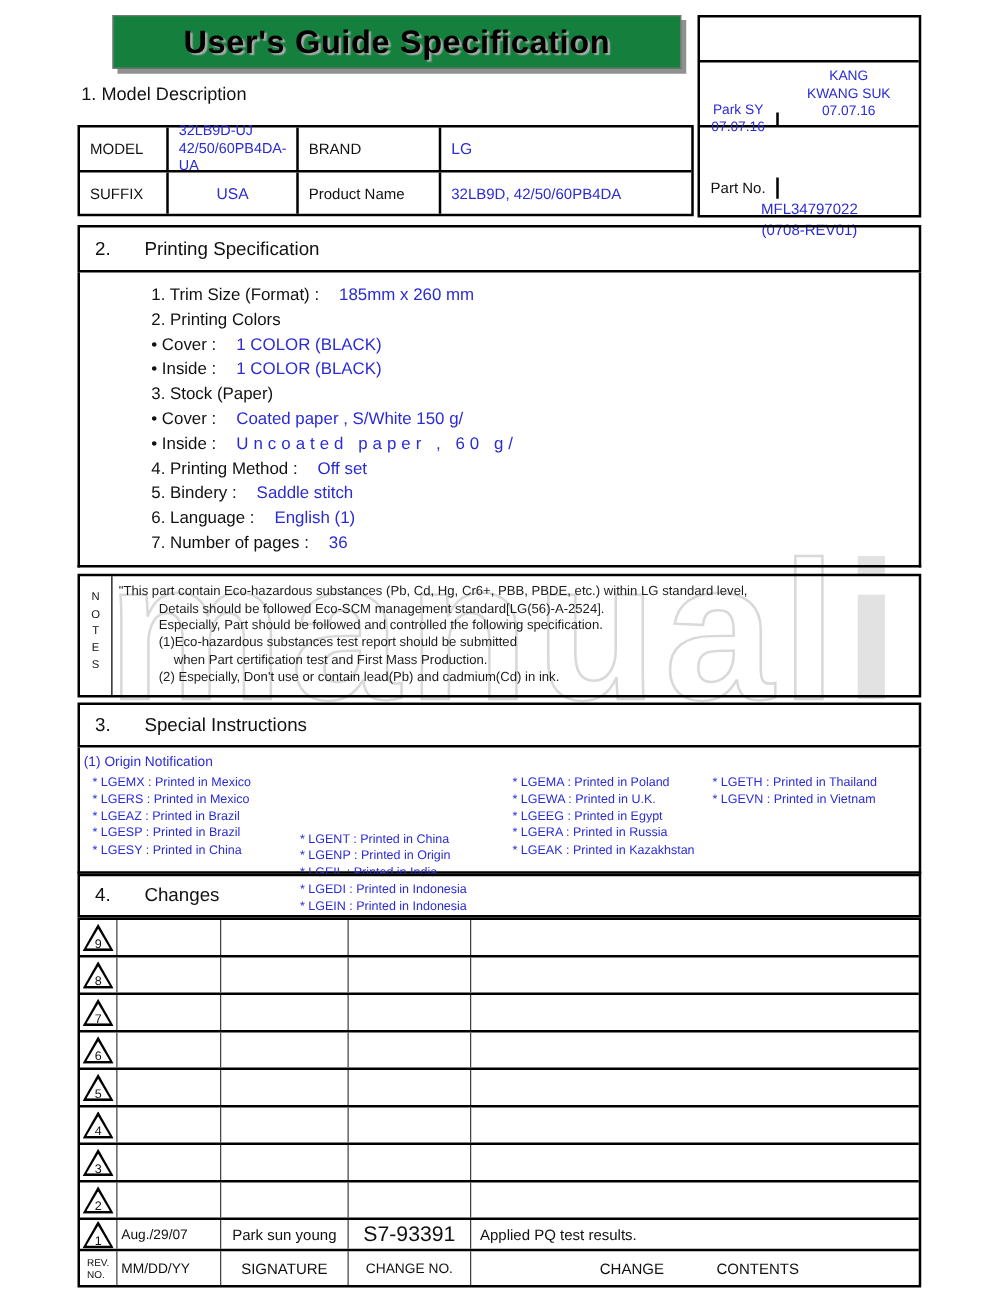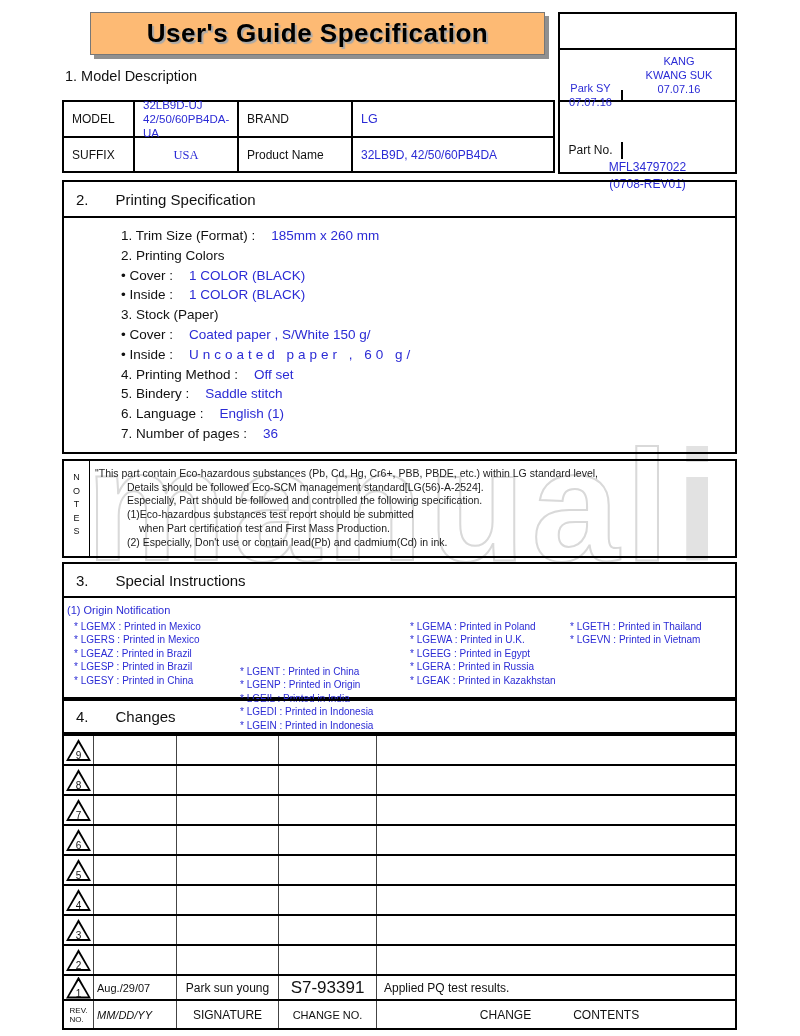--- a/index.html
+++ b/index.html
@@ -9,21 +9,21 @@
 
   
   .watermark { position:absolute; left:86px; top:426px; z-index:0; font-size:158px; font-weight:bold;
                line-height:1; letter-spacing:6px; white-space:nowrap; user-select:none; }
   .wm-outline { color:rgba(255,255,255,0); -webkit-text-stroke:2px #d9d9d9; }
   .wm-solid   { color:#e2e2e2; }
 
   .abs { position:absolute; z-index:1; }
 
   
-  .title-box { left:90px; top:12px; width:455px; height:43px; border:1px solid #777; background:#fdba74;
+  .title-box { left:90px; top:12px; width:455px; height:43px; border:1px solid #777; background:#15803d;
                box-shadow:4px 4px 0 #909090; display:flex; align-items:center; justify-content:center; }
   .title-box .t { font-size:26px; font-weight:bold; color:#000; text-shadow:2px 2px 1px #a9a9a9; letter-spacing:0.5px; }
 
   
   .appr { left:558px; top:12px; width:179px; border:2px solid #000; }
   .appr-row { display:flex; border-top:2px solid #000; }
   .appr-row:first-child { border-top:none; }
   .appr-c1 { width:63px; border-right:2px solid #000; display:flex; flex-direction:column; align-items:center; justify-content:center;margin-top:40px; }
   .appr-c2 { flex:1; display:flex; flex-direction:column; align-items:center; justify-content:center; }
   .r-empty { height:34px; }
@@ -40,21 +40,21 @@
   .m-row { display:flex; }
   .m-row + .m-row { border-top:2px solid #000; }
   .m-c { display:flex; flex-direction:column; justify-content:center; padding-left:8px; }
   .m-c1 { width:71px; border-right:2px solid #000; }
   .m-c2 { width:104px; border-right:2px solid #000; }
   .m-c3 { width:114px; border-right:2px solid #000; }
   .m-c4 { flex:1; }
   .m-row1 { height:34px; } .m-row2 { height:35px; }
   .model .lab { font-size:12px; }
   .model .val { font-size:11.5px; line-height:14px; }
-  .center { text-align:center; padding-left:0; align-items:center;font-family:Liberation Serif, serif; }
+  .center { text-align:center; padding-left:0; align-items:center; }
 
   
   .box { left:62px; width:675px; border:2px solid #000; }
   .sec-head { display:flex; align-items:center; font-size:15px; }
   .sec-head .num { padding-left:12px; }
   .sec-head .cap { margin-left:27px; }
 
   .s2-head { top:180px; height:38px; }
   .s2-body { top:218px; height:236px; border-top:none; padding:8px 0 0 57px; }
   .s2-line { line-height:19.8px; font-size:13.5px; white-space:nowrap; }
@@ -91,21 +91,21 @@
   .col-chno { width:98px; justify-content:center; }
   .col-cont { flex:1; padding-left:7px; }
 
   .tri { position:relative; width:25px; height:22px; }
   .tri .t-outer { position:absolute; left:0; top:0; width:100%; height:100%; background:#000;
                   clip-path:polygon(50% 0,100% 100%,0 100%); }
   .tri .t-inner { position:absolute; left:3px; right:3px; top:4px; bottom:2px; background:#fff;
                   clip-path:polygon(50% 0,100% 100%,0 100%); }
   .tri .t-num { position:absolute; left:0; right:0; bottom:0; text-align:center; font-size:10px; line-height:11px; z-index:2; }
 
-  .f-date { font-size:11px;font-style:italic; } .f-sig { font-size:12px; } .f-chno { font-size:11px; }
+  .f-date { font-size:11px; } .f-sig { font-size:12px; } .f-chno { font-size:11px; }
   .e-date { font-size:11px; } .e-sig { font-size:12px; } .e-chno { font-size:17px; } .e-cont { font-size:12px; }
   .rev-lab { display:flex; flex-direction:column; align-items:flex-start; }
   .rev-lab span { font-size:8px; line-height:9px; }
   .cont-head { justify-content:center; gap:42px; font-size:12px; }
 </style>
 </head>
 <body>
 
 <div class="page">
 

